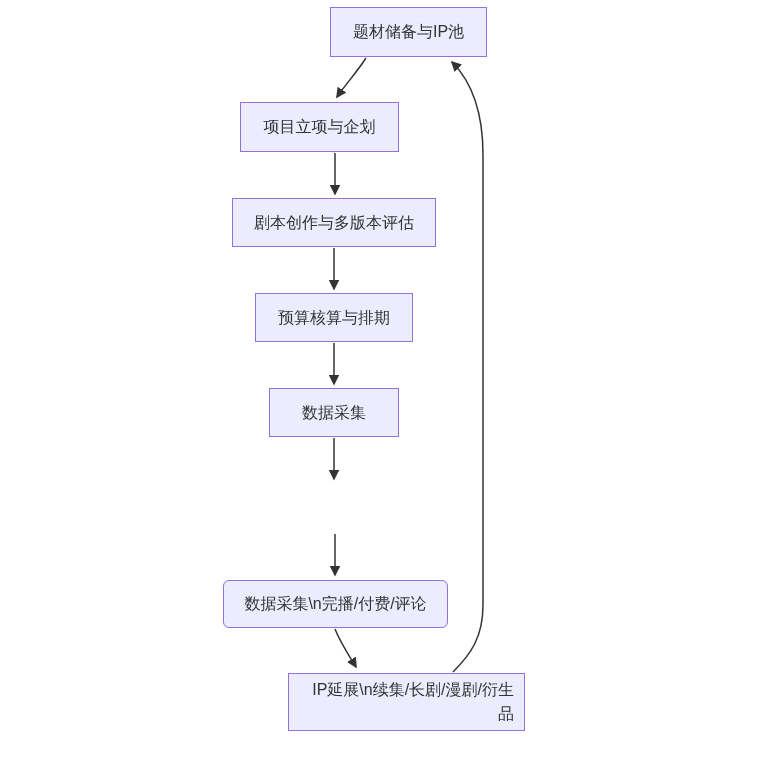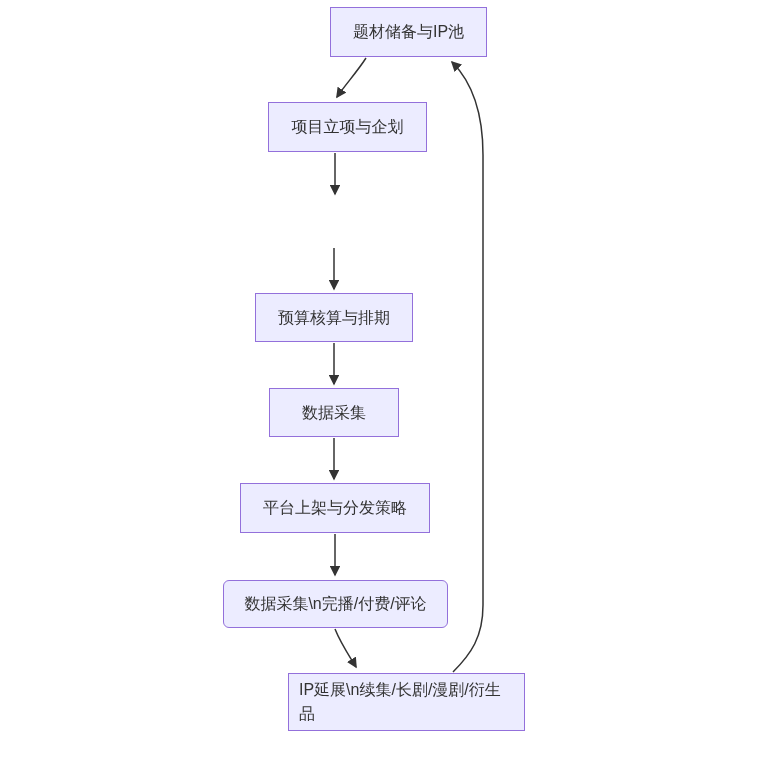--- a/index.html
+++ b/index.html
@@ -31,28 +31,28 @@
     position: absolute;
     box-sizing: border-box;
     background: #ECECFF;
     border: 1px solid #9370DB;
     color: #333333;
     font-size: 16px;
     line-height: 1.5;
     display: flex;
     align-items: center;
     justify-content: center;
-    text-align: left;
+    text-align: right;
     padding: 4px 10px;
     white-space: normal;
     word-break: break-all;
   }
   
   .n0 { left: 330px; top: 7px;   width: 157px; height: 50px; }
-  .n1 { left: 268px; top: 102px; width: 159px; height: 50px; }
+  .n1 { left: 240px; top: 102px; width: 159px; height: 50px; }
   .n2 { left: 232px; top: 198px; width: 204px; height: 49px; }
   .n3 { left: 255px; top: 293px; width: 158px; height: 49px; }
   .n4 { left: 269px; top: 388px; width: 130px; height: 49px; }
   .n5 { left: 240px; top: 483px; width: 190px; height: 50px; }
   .n6 { left: 223px; top: 580px; width: 225px; height: 48px; border-radius: 6px; }
   .n7 { left: 288px; top: 673px; width: 237px; height: 58px; }
 </style>
 </head>
 <body>
 
@@ -73,28 +73,28 @@
     <path class="edge" d="M335,629 C341,644 350,657 356,667" marker-end="url(#arrowhead)"></path>
     <path class="edge" d="M453,672 C471,654 483,637 483,605 L483,155 C483,104 467,77 452,62" marker-end="url(#arrowhead)"></path>
   </svg>
 
   <div class="flow-node n0">
     <span>题材储备与IP池</span>
   </div>
   <div class="flow-node n1">
     <span>项目立项与企划</span>
   </div>
+  <div class="flow-node n2">
+    <span>剧本创作与多版本评估</span>
+  </div>
   <div class="flow-node n3">
     <span>预算核算与排期</span>
   </div>
   <div class="flow-node n4">
     <span>数据采集</span>
-  </div>
-  <div class="flow-node n5">
-    <span>平台上架与分发策略</span>
   </div>
   <div class="flow-node n6">
     <span>数据采集\n完播/付费/评论</span>
   </div>
   <div class="flow-node n7">
     <span>IP延展\n续集/长剧/漫剧/衍生品</span>
   </div>
 
 </div>
 

